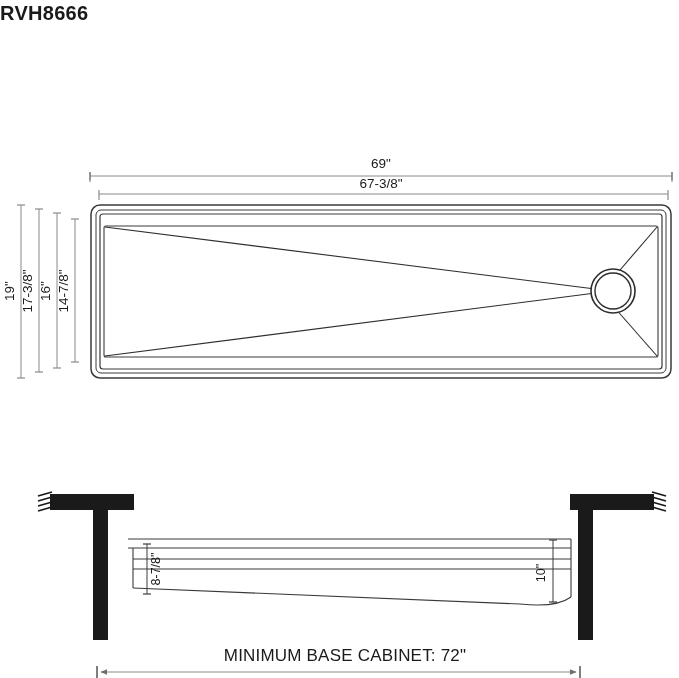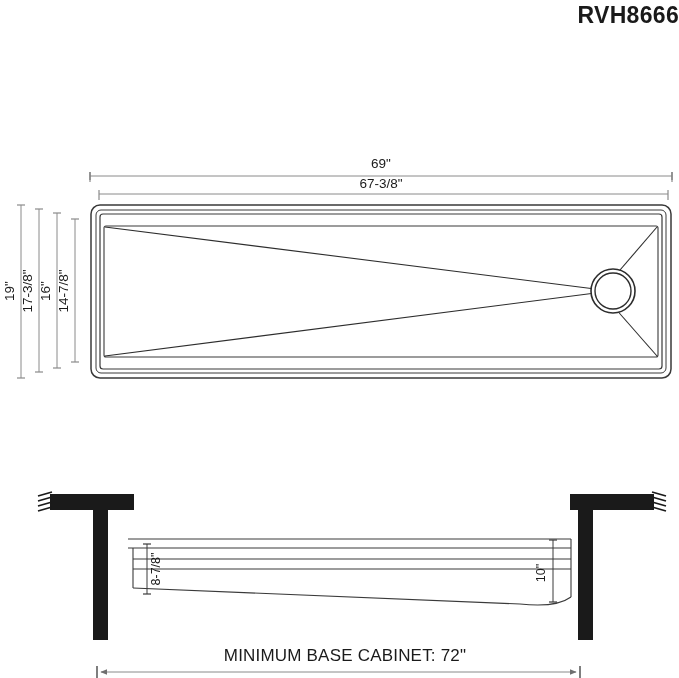--- a/index.html
+++ b/index.html
@@ -16,22 +16,22 @@
     width: 679px;
     height: 678px;
     background: #ffffff;
     overflow: hidden;
   }
   #title {
     position: absolute;
     top: 2px;
     left: 0;
     width: 679px;
-    text-align: right;
-    font-size: 23px;
+    text-align: left;
+    font-size: 20px;
     font-weight: bold;
     letter-spacing: 0.3px;
     color: #1a1a1a;
   }
   #drawing {
     position: absolute;
     top: 0;
     left: 0;
   }
   .dimtext {

